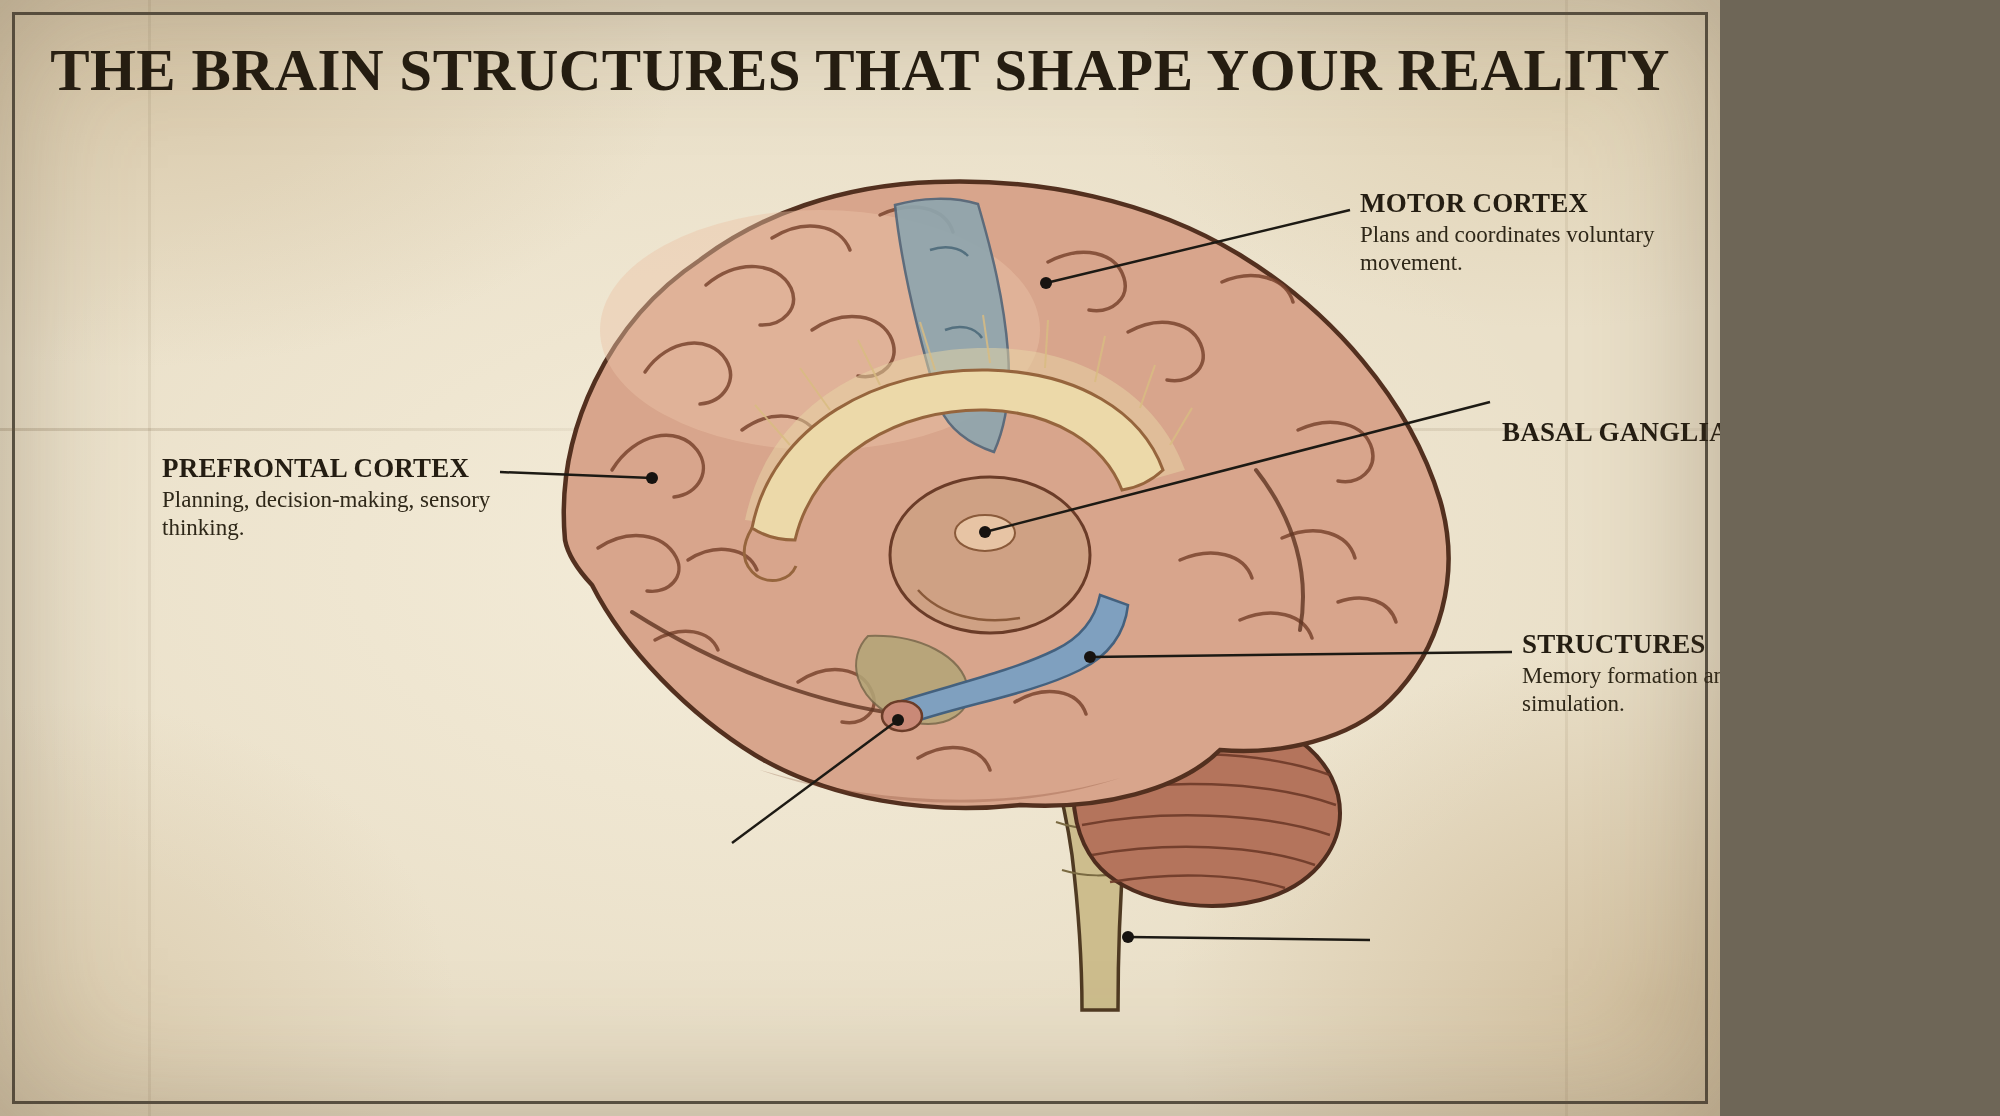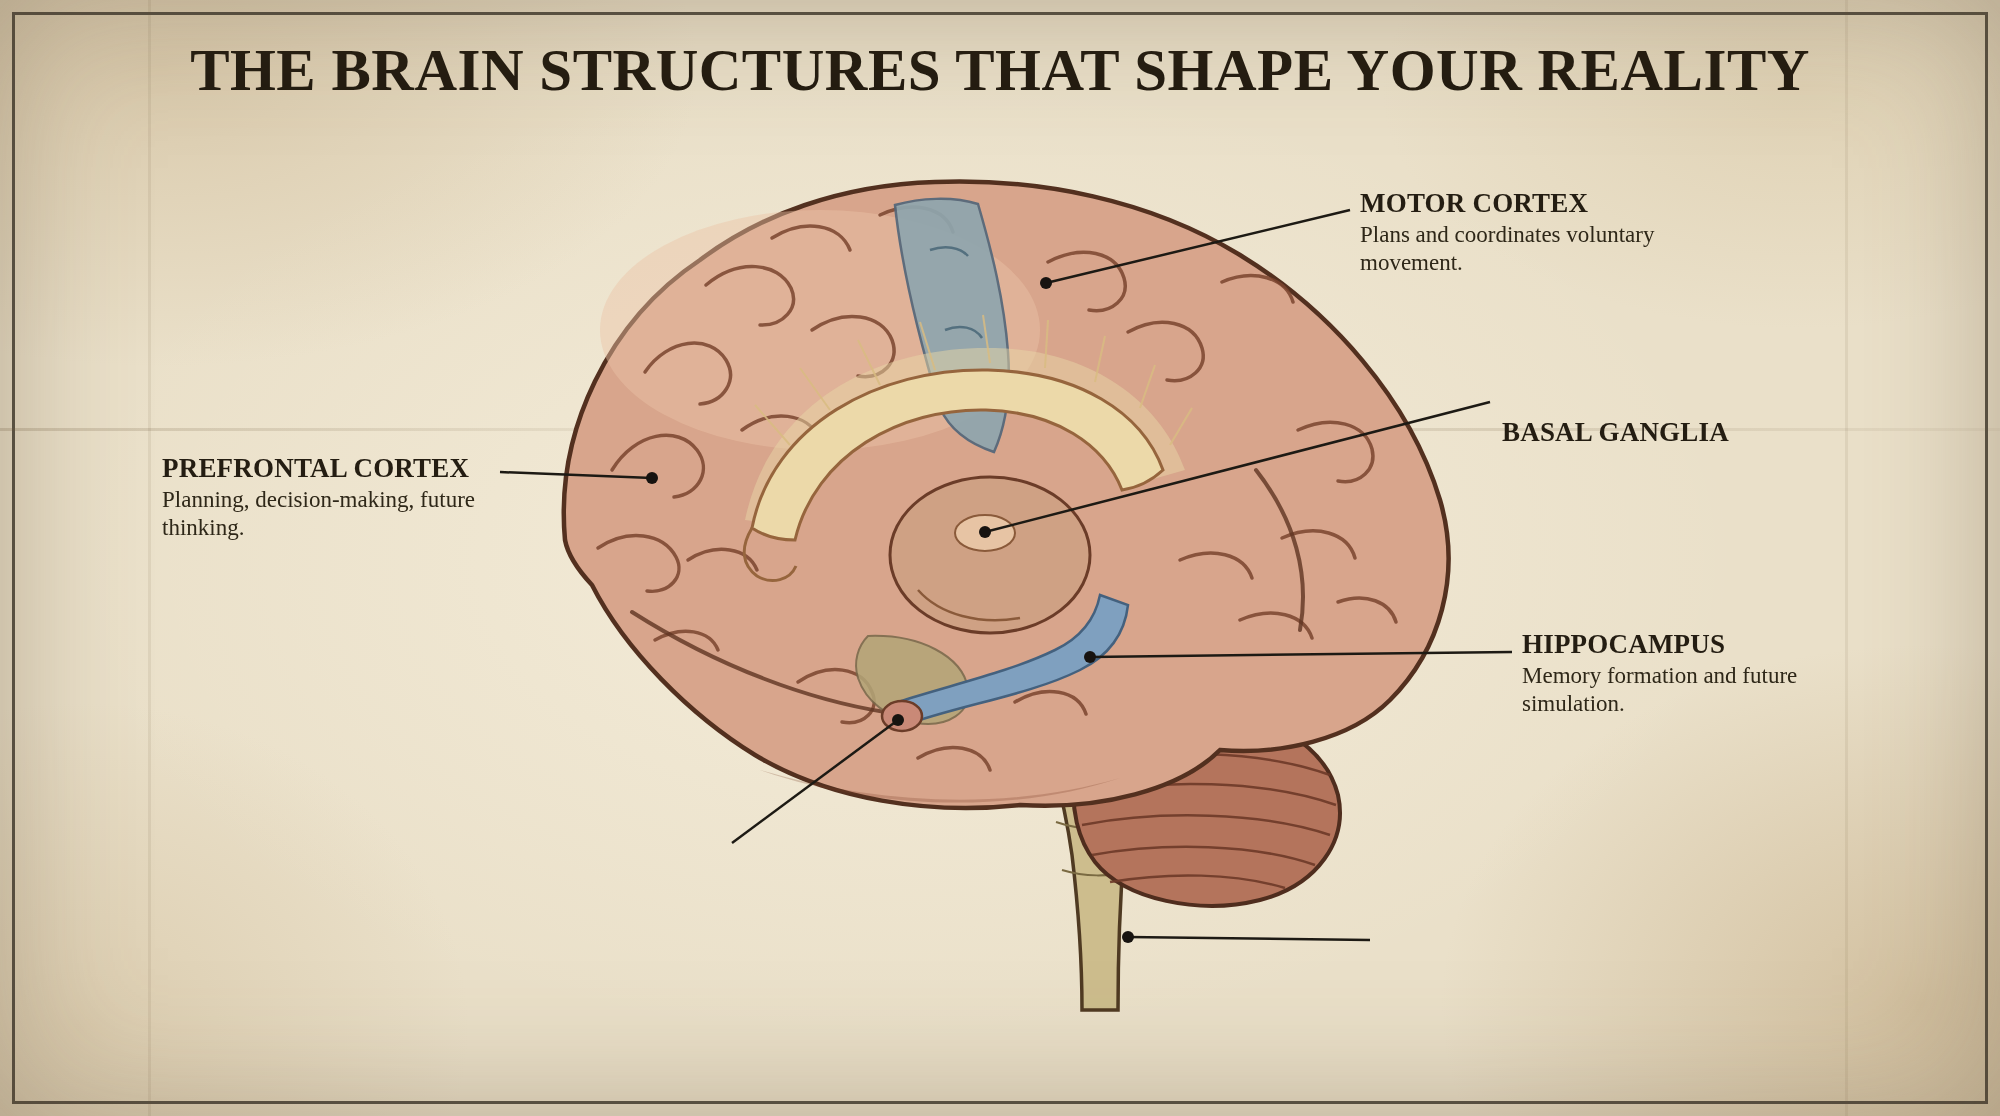--- a/index.html
+++ b/index.html
@@ -1,17 +1,17 @@
 <!DOCTYPE html>
 <html><head>
 <meta charset="utf-8">
 <style>
   html,body{margin:0;padding:0;background:#6e6657;}
   .canvas{
-    position:relative;width:2000px;height:1116px;overflow:hidden;
+    position:relative;width:1720px;height:1116px;overflow:hidden;
     font-family:"Liberation Serif","DejaVu Serif",serif;
     background-color:#eae0c9;
     background-image:
       radial-gradient(ellipse 900px 500px at 8% 6%, rgba(198,176,138,.45), transparent 60%),
       radial-gradient(ellipse 800px 600px at 96% 90%, rgba(188,162,120,.50), transparent 60%),
       radial-gradient(ellipse 700px 400px at 90% 8%, rgba(205,185,145,.35), transparent 60%),
       radial-gradient(ellipse 600px 500px at 4% 92%, rgba(200,178,140,.40), transparent 65%),
       radial-gradient(ellipse 1200px 700px at 45% 50%, rgba(252,246,230,.55), transparent 70%);
   }
   .canvas::after{
@@ -195,22 +195,22 @@
     <div class="callout-title">MOTOR CORTEX</div>
     <div class="callout-desc">Plans and coordinates voluntary movement.</div>
   </div>
 
   <div class="callout callout-basal">
     <div class="callout-title">BASAL GANGLIA</div>
   </div>
 
   <div class="callout callout-prefrontal">
     <div class="callout-title">PREFRONTAL CORTEX</div>
-    <div class="callout-desc">Planning, decision-making, future thinking.</div>
+    <div class="callout-desc">Planning, decision-making, sensory thinking.</div>
   </div>
 
   <div class="callout callout-hippo">
-    <div class="callout-title">HIPPOCAMPUS</div>
+    <div class="callout-title">STRUCTURES</div>
     <div class="callout-desc">Memory formation and future simulation.</div>
   </div>
 
 
 </div>
 
 </body></html>

